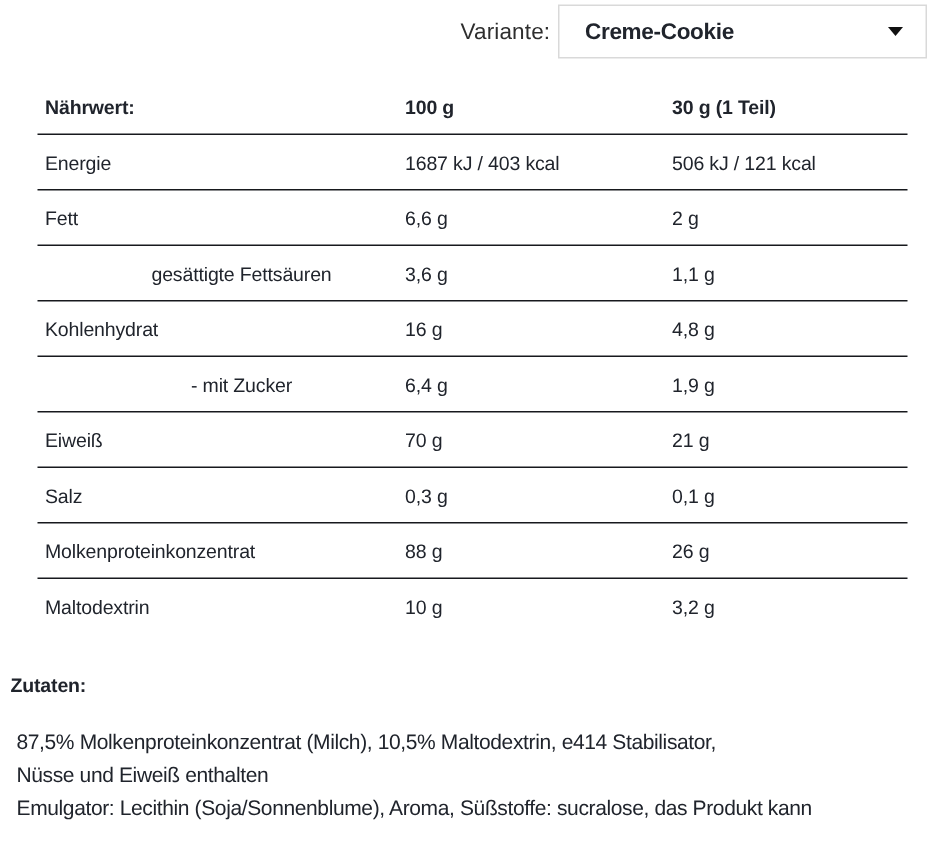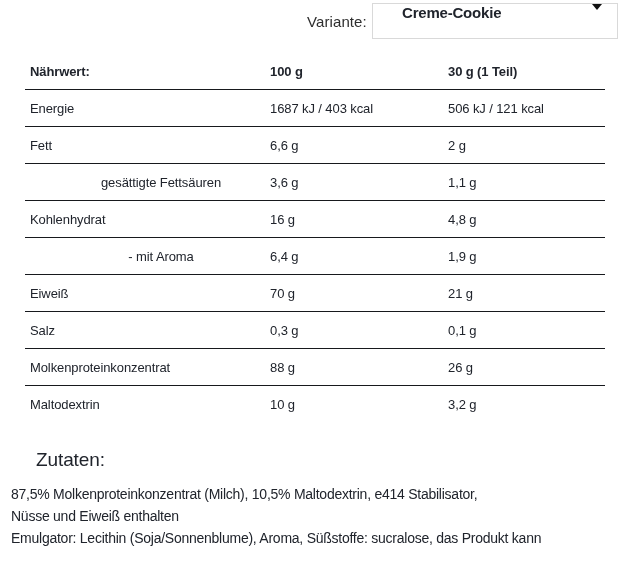--- a/index.html
+++ b/index.html
@@ -22,22 +22,22 @@
   }
   .variant-select {
     position: absolute;
     top: 3px;
     left: 372px;
     width: 246px;
     height: 36px;
     border: 1px solid #d9d9d9;
     background: #ffffff;
     display: flex;
-    align-items: flex-start;
-    padding: 0 15px 0 29px;
+    align-items: center;
+    padding: 0 15px 0 17px;
     cursor: pointer;
   }
   .variant-select .value {
     font-size: 15px;
     font-weight: 700;
     letter-spacing: -0.2px;
   }
   .caret {
     margin-left: auto;
     width: 0;
@@ -65,23 +65,23 @@
   }
   .trow:last-child { border-bottom: none; }
   .trow .cell { padding-left: 5px; white-space: nowrap; }
   .trow.header-row .cell { font-weight: 700; }
   .trow.indent .label { padding-left: 32px; text-align: center; }
 
   
   .zutaten-heading {
     position: absolute;
     top: 449px;
-    left: 36px;
-    font-size: 19px;
-    font-weight: 400;
+    left: 7px;
+    font-size: 13px;
+    font-weight: 700;
     letter-spacing: -0.1px;
   }
   .zutaten-text {
     position: absolute;
     top: 483px;
     left: 11px;
     width: 585px;
     font-size: 14px;
     line-height: 22px;
     letter-spacing: -0.25px;
@@ -123,21 +123,21 @@
     <div class="cell val30">1,1 g</div>
   </div>
 
   <div class="trow">
     <div class="cell label">Kohlenhydrat</div>
     <div class="cell val100">16 g</div>
     <div class="cell val30">4,8 g</div>
   </div>
 
   <div class="trow indent">
-    <div class="cell label">- mit Aroma</div>
+    <div class="cell label">- mit Zucker</div>
     <div class="cell val100">6,4 g</div>
     <div class="cell val30">1,9 g</div>
   </div>
 
   <div class="trow">
     <div class="cell label">Eiweiß</div>
     <div class="cell val100">70 g</div>
     <div class="cell val30">21 g</div>
   </div>
 

